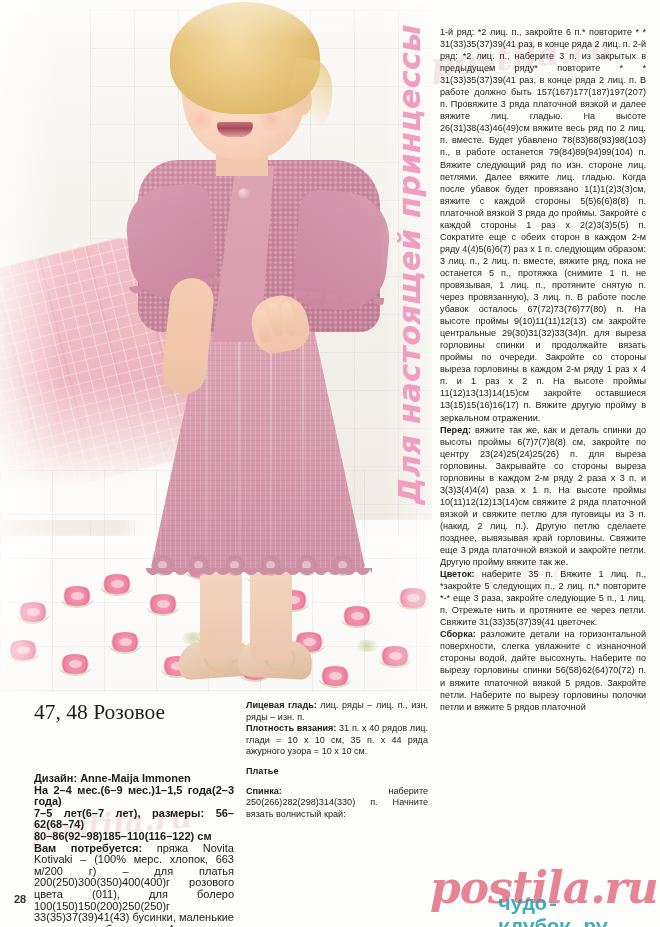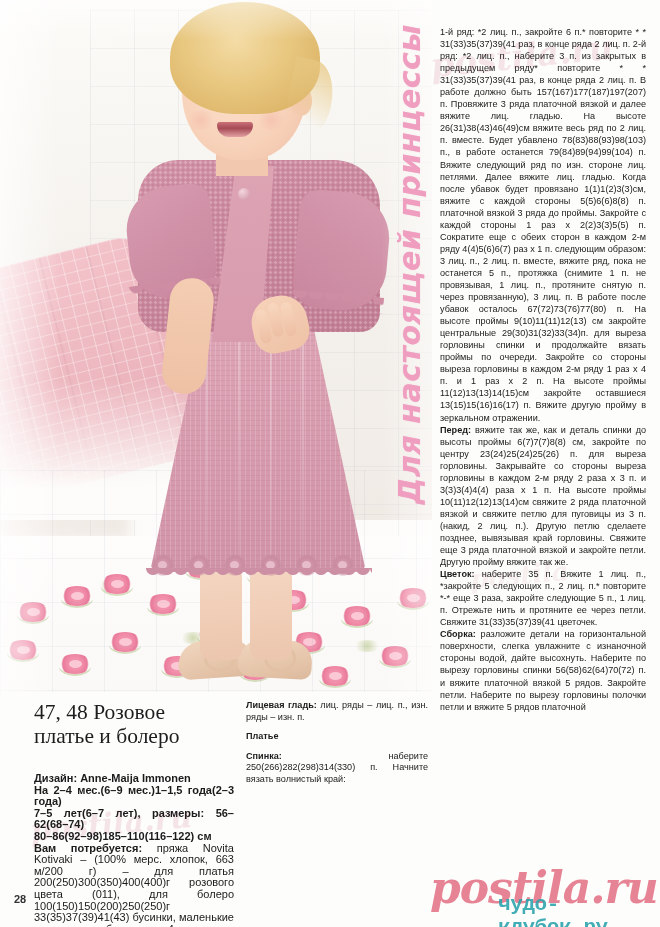--- a/index.html
+++ b/index.html
@@ -572,33 +572,33 @@
 
   <div class="col-right">
     <p>1-й ряд: *2 лиц. п., закройте 6 п.*  повторите * * 31(33)35(37)39(41  раз, в конце ряда 2 лиц. п. 2-й ряд: *2 лиц. п., наберите 3 п. из закрытых в предыдущем ряду* повторите * *  31(33)35(37)39(41   раз, в конце ряда 2 лиц. п. В работе должно быть  157(167)177(187)197(207)  п. Провяжите 3 ряда платочной вязкой и далее вяжите лиц. гладью. На высоте 26(31)38(43)46(49)см вяжите весь ряд по 2 лиц. п. вместе. Будет убавлено 78(83)88(93)98(103)  п., в работе останется 79(84)89(94)99(104) п. Вяжите следующий ряд по изн. стороне лиц. петлями. Далее вяжите лиц. гладью. Когда после убавок будет провязано 1(1)1(2)3(3)см, вяжите с каждой стороны 5(5)6(6)8(8) п. платочной вязкой 3 ряда до проймы. Закройте с каждой стороны 1 раз х 2(2)3(3)5(5) п. Сократите еще с обеих сторон в каждом 2-м ряду 4(4)5(6)6(7) раз х 1 п. следующим образом: 3 лиц. п., 2 лиц. п. вместе, вяжите ряд, пока не останется 5 п., протяжка (снимите 1 п. не провязывая, 1 лиц. п., протяните снятую п. через провязанную), 3 лиц. п. В работе после убавок осталось 67(72)73(76)77(80) п. На высоте проймы 9(10)11(11)12(13) см закройте центральные 29(30)31(32)33(34)п. для выреза горловины спинки и продолжайте вязать проймы по очереди. Закройте со стороны выреза горловины в каждом 2-м ряду 1 раз х 4 п. и 1 раз х 2 п. На высоте проймы 11(12)13(13)14(15)см закройте оставшиеся 13(15)15(16)16(17) п. Вяжите другую пройму в зеркальном отражении.</p>
     <p><b>Перед:</b><span> вяжите так же, как и деталь спинки до высоты проймы 6(7)7(7)8(8) см, закройте по центру 23(24)25(24)25(26) п. для выреза горловины. Закрывайте со стороны выреза горловины в каждом 2-м ряду 2 раза х 3 п. и 3(3)3(4)4(4) раза х 1 п. На высоте проймы 10(11)12(12)13(14)см свяжите 2 ряда платочной вязкой и свяжите петлю для пуговицы из 3 п. (накид, 2 лиц. п.). Другую петлю сделаете позднее, вывязывая край горловины. Свяжите еще 3 ряда платочной вязкой и закройте петли. Другую пройму вяжите так же.</span></p>
     <p><b>Цветок:</b><span> наберите 35 п. Вяжите 1 лиц. п., *закройте 5 следующих п., 2 лиц. п.* повторите *-* еще 3 раза, закройте следующие 5 п., 1 лиц. п. Отрежьте нить и протяните ее через петли. Свяжите 31(33)35(37)39(41  цветочек.</span></p>
     <p><b>Сборка:</b><span> разложите детали на горизонтальной поверхности, слегка увлажните с изнаночной стороны водой, дайте высохнуть. Наберите по вырезу горловины спинки 56(58)62(64)70(72) п. и вяжите платочной вязкой 5 рядов. Закройте петли. Наберите по вырезу горловины полочки петли и вяжите 5 рядов платочной</span></p>
   </div>
 
   <div class="title">
     <div>47, 48  Розовое</div>
-    <div>платье и болеро</div>
   </div>
 
   <div class="col-left">
     <p><b>Дизайн:</b> <b>Anne-Maija Immonen</b></p>
     <p><b>На 2–4 мес.(6–9 мес.)1–1,5 года(2–3 года)</b></p>
     <p><b>7–5 лет(6–7 лет), размеры: 56–62(68–74)</b></p>
     <p><b>80–86(92–98)185–110(116–122) см</b></p>
     <p><b>Вам потребуется:</b><span> пряжа Novita Kotivaki – (100% мерс. хлопок, 663 м/200 г) – для платья 200(250)300(350)400(400)г розового цвета (011), для болеро 100(150)150(200)250(250)г  33(35)37(39)41(43) бусинки, маленькие кнопки для болеро и 4 пуговицы, спицы №2,5 и чулочные спицы №2,5.</span></p>
   </div>
 
   <div class="col-mid">
     <p><b>Лицевая гладь:</b><span> лиц. ряды – лиц. п., изн. ряды – изн. п.</span></p>
+    <p><b>Плотность вязания:</b><span> 31 п. х 40 рядов лиц. глади = 10 x 10 см, 35 п. х 44 ряда ажурного узора = 10 x 10 см.</span></p>
     <div class="gap"></div>
     <p><b>Платье</b></p>
     <div class="gap"></div>
     <p><b>Спинка:</b><span> наберите 250(266)282(298)314(330) п. Начните вязать волнистый край:</span></p>
   </div>
 
   <div class="page-number">28</div>
 
   <div class="wm-postila">postila.ru</div>
   <div class="wm-chudo">чудо-клубок.ру</div>

